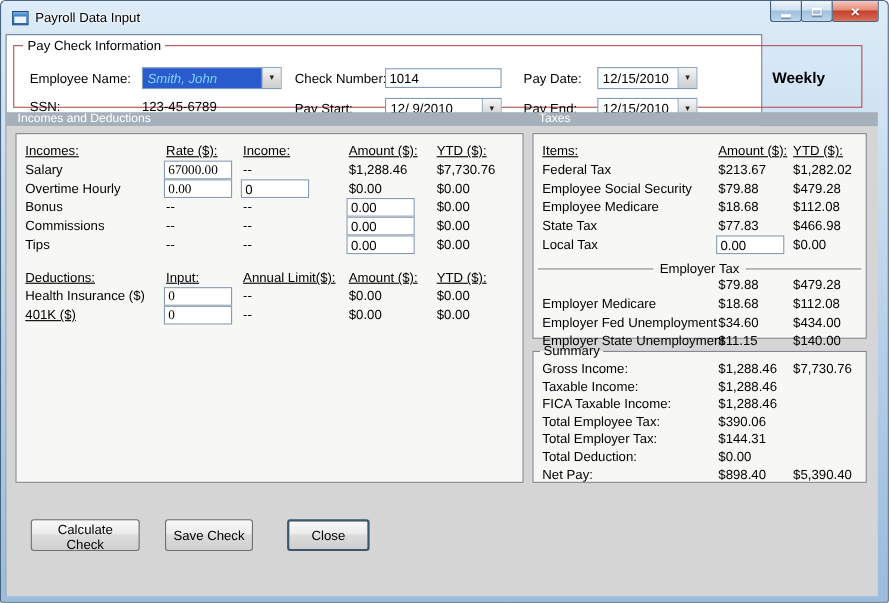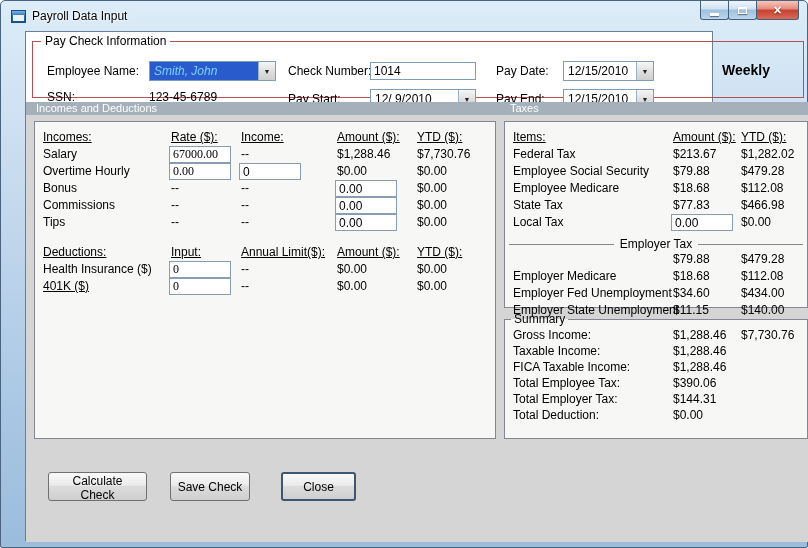--- a/index.html
+++ b/index.html
@@ -28,21 +28,21 @@
   .title-text{margin-left:6px;text-shadow:0 0 3px #fff,0 0 3px #fff;white-space:nowrap;}
   .win-btns{position:absolute;top:0;right:8px;display:flex;}
   .wbtn{height:19px;border:1px solid #44607c;border-top:none;display:flex;align-items:center;justify-content:center;
         border-radius:0 0 3px 3px;margin-left:-1px;cursor:default;}
   .wbtn.minmax{width:29px;background:linear-gradient(#eef5fb,#cfe1f1 45%,#9fc0dd 50%,#bcd6ec);}
   .wbtn.closeb{width:43px;background:linear-gradient(#f6c5bc,#e58a78 45%,#c5402e 50%,#d96b57);}
   .glyph-min{width:9px;height:3px;background:#fff;box-shadow:0 1px 1px rgba(0,0,30,.5);margin-top:8px;}
   .glyph-max{width:9px;height:7px;border:1px solid #fff;border-top:2px solid #fff;box-shadow:0 1px 1px rgba(0,0,30,.4);}
   .glyph-close{color:#fff;font-weight:bold;font-size:14px;line-height:14px;text-shadow:0 1px 1px rgba(60,0,0,.6);}
   
-  .client{position:absolute;left:24px;top:30px;width:688px;height:510px;background:#fff;border:1px solid #6b7f93;}
+  .client{position:absolute;left:4px;top:30px;width:688px;height:510px;background:#fff;border:1px solid #6b7f93;}
   
   .paycheck-group{position:absolute;left:6px;top:2px;width:772px;height:64px;border:1px solid var(--groupbox-border);margin:0;padding:0;}
   .paycheck-group legend{margin-left:8px;padding:0 4px;font-size:12px;}
   .abs{position:absolute;white-space:nowrap;}
   .lbl{line-height:14px;}
   .weekly{font-weight:bold;font-size:14px;}
   
   .combo{position:absolute;display:flex;height:20px;border:1px solid #7f9db9;background:#fff;}
   .combo-text{flex:1;padding:2px 4px;line-height:14px;overflow:hidden;white-space:nowrap;}
   .combo-text.sel{background:var(--selection-bg);color:#7dd3fc;font-style:italic;}
@@ -309,20 +309,25 @@
       <div class="trow">
         <span class="t1">Total Employer Tax:</span>
         <span class="t2">$144.31</span>
         <span class="t3"></span>
       </div>
       <div class="trow">
         <span class="t1">Total Deduction:</span>
         <span class="t2">$0.00</span>
         <span class="t3"></span>
       </div>
+      <div class="trow">
+        <span class="t1">Net Pay:</span>
+        <span class="t2">$898.40</span>
+        <span class="t3">$5,390.40</span>
+      </div>
     </fieldset>
 
     <button class="btn btn-save">Save Check</button>
     <button class="btn btn-calc">Calculate Check</button>
     <button class="btn btn-close">Close</button>
 
   </div>
 </div>
 
 </body></html>

